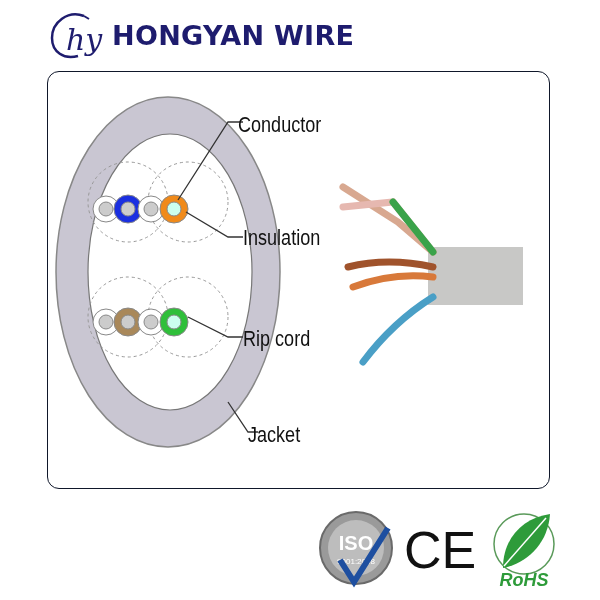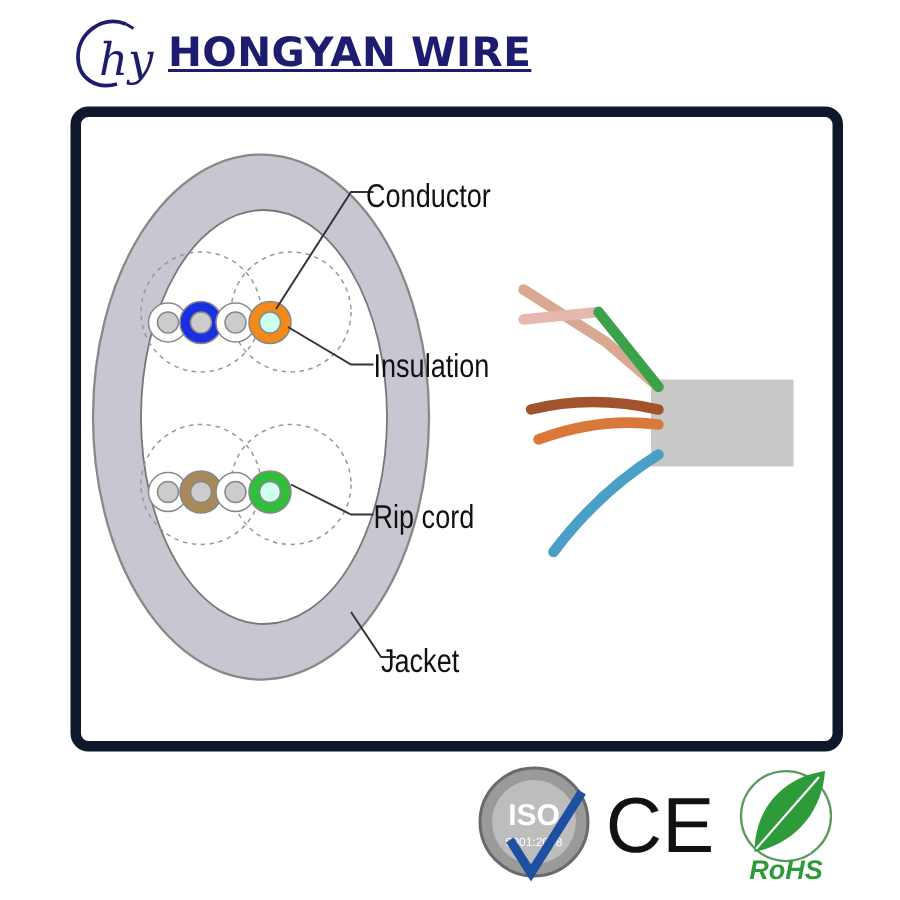--- a/index.html
+++ b/index.html
@@ -1,19 +1,19 @@
 <!DOCTYPE html>
 <html><head>
 <meta charset="utf-8">
 <style>
   html,body{margin:0;padding:0;background:#fff;}
   body{width:600px;height:600px;position:relative;overflow:hidden;font-family:"Liberation Sans",sans-serif;}
   .logo-mark{position:absolute;left:44px;top:10px;width:70px;height:52px;}
-  .brand{position:absolute;left:112px;top:20px;font-family:"DejaVu Sans",sans-serif;font-weight:bold;font-size:27px;color:#1e1c6e;letter-spacing:0.3px;text-decoration:underline;}
-  .frame{position:absolute;left:47px;top:71px;width:501px;height:416px;border:7px solid #0f172a;border-radius:12px;background:#fff;}
+  .brand{position:absolute;left:112px;top:20px;font-family:"DejaVu Sans",sans-serif;font-weight:bold;font-size:27px;color:#1e1c6e;letter-spacing:0.3px;}
+  .frame{position:absolute;left:47px;top:71px;width:501px;height:416px;border:1px solid #0f172a;border-radius:12px;background:#fff;}
   .diagram{position:absolute;left:0;top:0;}
   .label{position:absolute;font-family:"Liberation Sans",sans-serif;font-size:22px;color:#111;transform:scaleX(0.82);transform-origin:left top;}
   .certs{position:absolute;left:318px;top:508px;width:240px;height:82px;}
 </style>
 </head>
 <body>
 
 <svg class="logo-mark" viewBox="0 0 70 52">
   <path d="M40 6 C24 0,8 12,8 28 C8 42,20 50,34 46" fill="none" stroke="#1e1c6e" stroke-width="2.5"></path>
   <path d="M40 6 L45 9" fill="none" stroke="#1e1c6e" stroke-width="2"></path>

